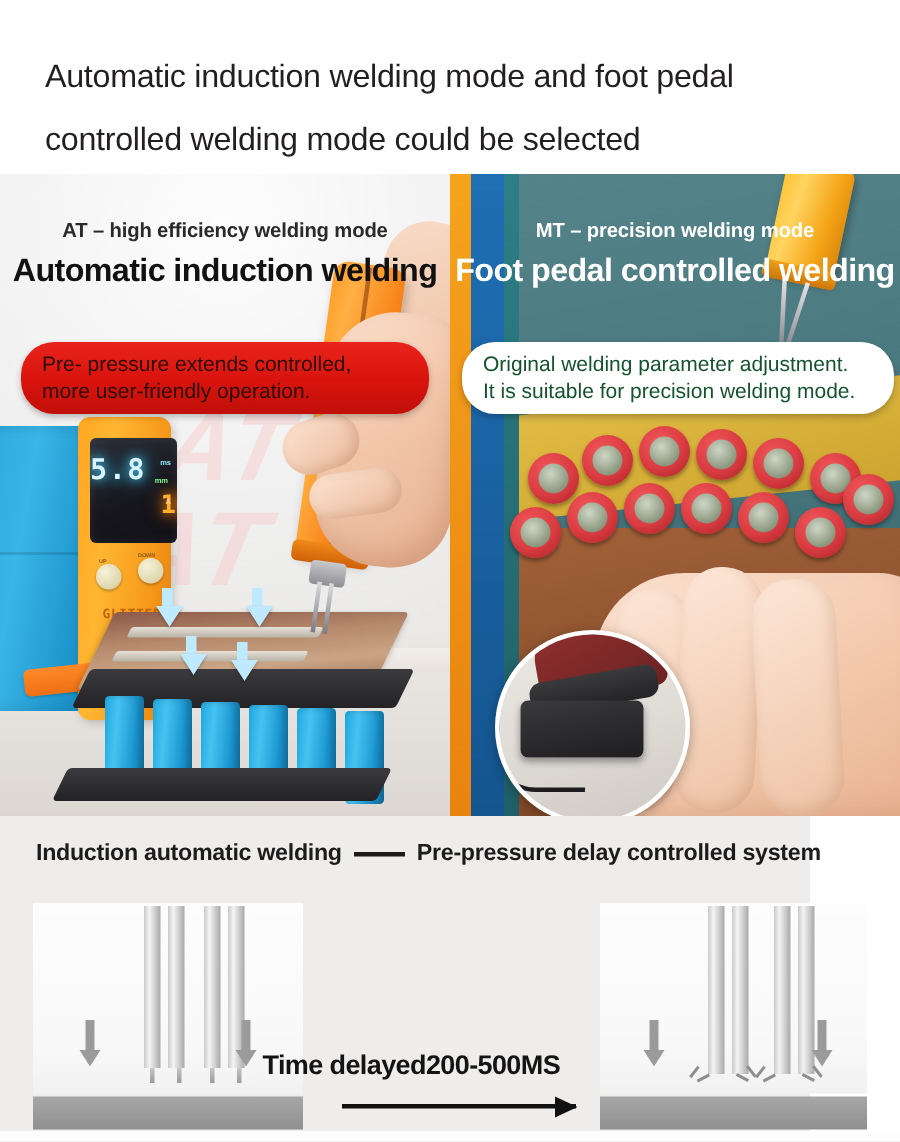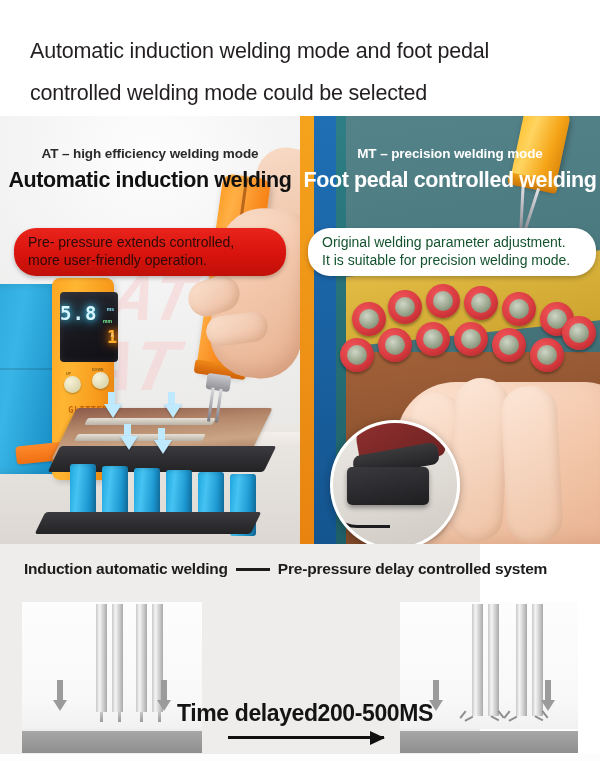--- a/index.html
+++ b/index.html
@@ -324,21 +324,21 @@
     background:linear-gradient(180deg,#e8241c 0%,#d8130d 55%,#c01009 100%);
     color:#2b0a07;box-shadow:0 2px 4px rgba(0,0,0,.25);
   }
   .pill-white{
     left:8px;top:112px;width:288px;
     background:#ffffff;color:#14532d;box-shadow:0 2px 5px rgba(0,0,0,.25);
   }
 
   
   .diagram{
-    position:absolute;left:0;top:544px;width:480px;height:217px;
+    position:absolute;left:0;top:544px;width:540px;height:217px;
     background:#eeedeb;
   }
   .dia-caption{
     position:absolute;left:24px;top:16px;
     font-size:15.5px;font-weight:700;color:#1c1c1c;letter-spacing:-.2px;
     display:flex;align-items:center;gap:8px;white-space:nowrap;
   }
   .cap-dash{display:inline-block;width:34px;height:3px;background:#1c1c1c;}
 
   .stage{
@@ -369,22 +369,22 @@
   }
   .dn-arrow b{
     display:block;width:0;height:0;margin:0 auto;
     border-left:7.5px solid transparent;border-right:7.5px solid transparent;
     border-top:11px solid #9b9b9b;
   }
   .spark{
     position:absolute;width:1.6px;height:9px;background:#8e8e8e;
   }
   .delay-text{
-    position:absolute;left:175px;top:156px;width:260px;text-align:center;
-    font-size:23px;font-weight:700;color:#141414;letter-spacing:-.4px;
+    position:absolute;left:175px;top:156px;width:260px;text-align:left;
+    font-size:18px;font-weight:700;color:#141414;letter-spacing:-.4px;
     white-space:nowrap;
   }
   .flow{
     position:absolute;left:228px;top:192px;width:156px;height:3px;background:#111;
   }
   .flow:after{
     content:"";position:absolute;right:-1px;top:-5.5px;width:0;height:0;
     border-top:7px solid transparent;border-bottom:7px solid transparent;
     border-left:15px solid #111;
   }

